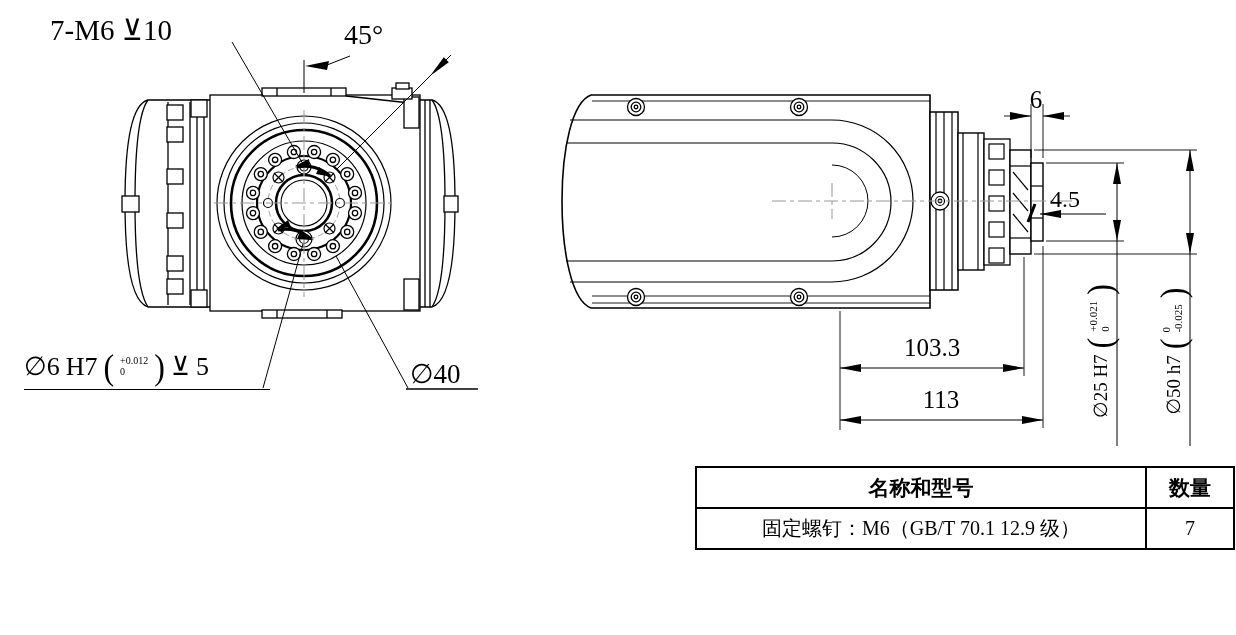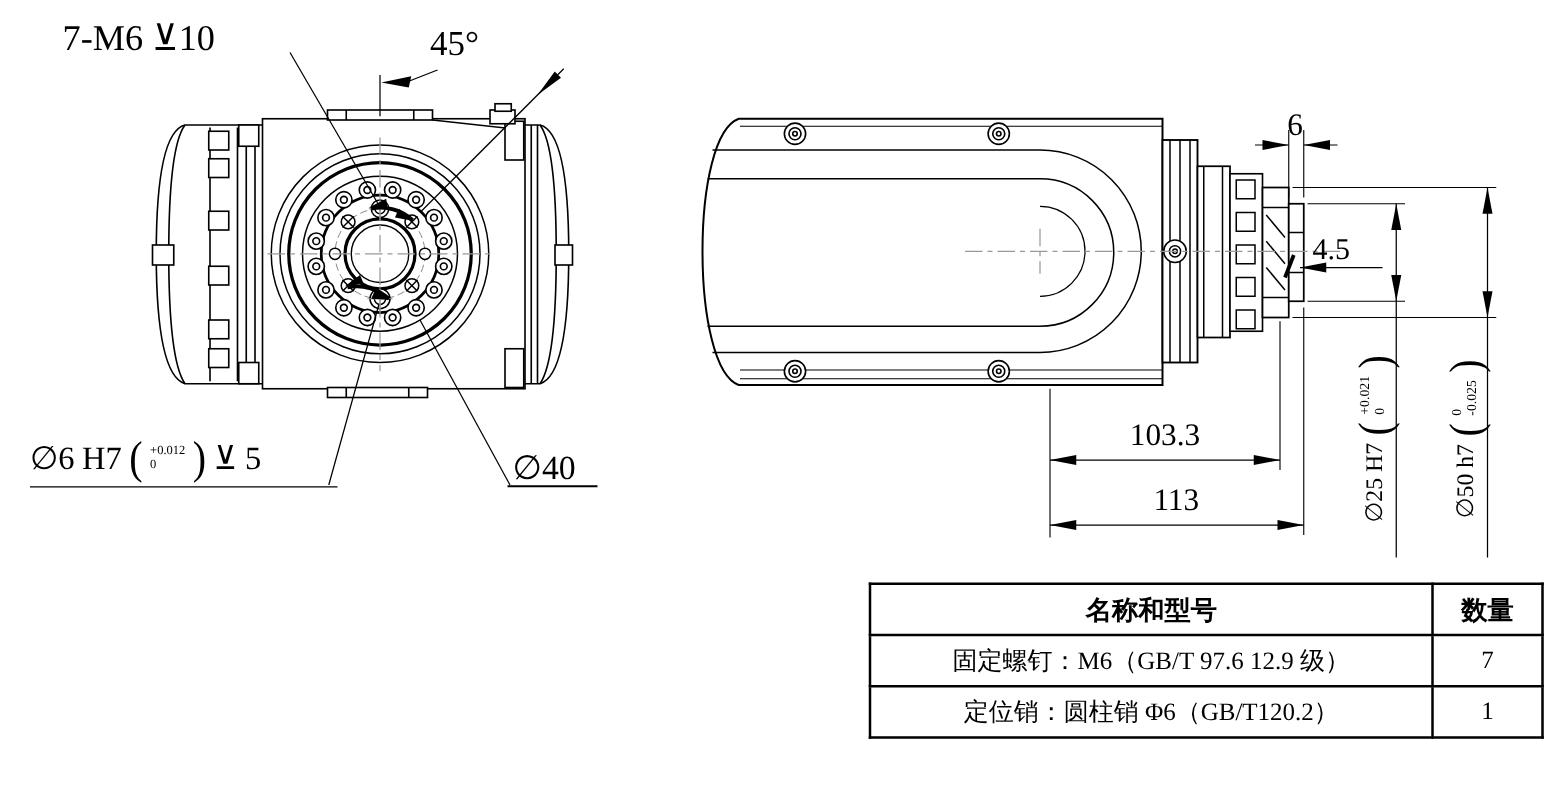--- a/index.html
+++ b/index.html
@@ -388,23 +388,19 @@
   <colgroup>
         <col>
         <col class="qtycol">
       </colgroup>
   <tbody>
         <tr>
     <th>名称和型号</th>
     <th>数量</th>
   </tr>
   <tr>
-    <td>固定螺钉：M6（GB/T 97.6 12.9 级）</td>
+    <td>固定螺钉：M6（GB/T 70.1 12.9 级）</td>
     <td>7</td>
-  </tr>
-  <tr>
-    <td>定位销：圆柱销 Φ6（GB/T120.2）</td>
-    <td>1</td>
   </tr>
 </tbody>
     </table>
 
 </div>
 
 </body></html>

